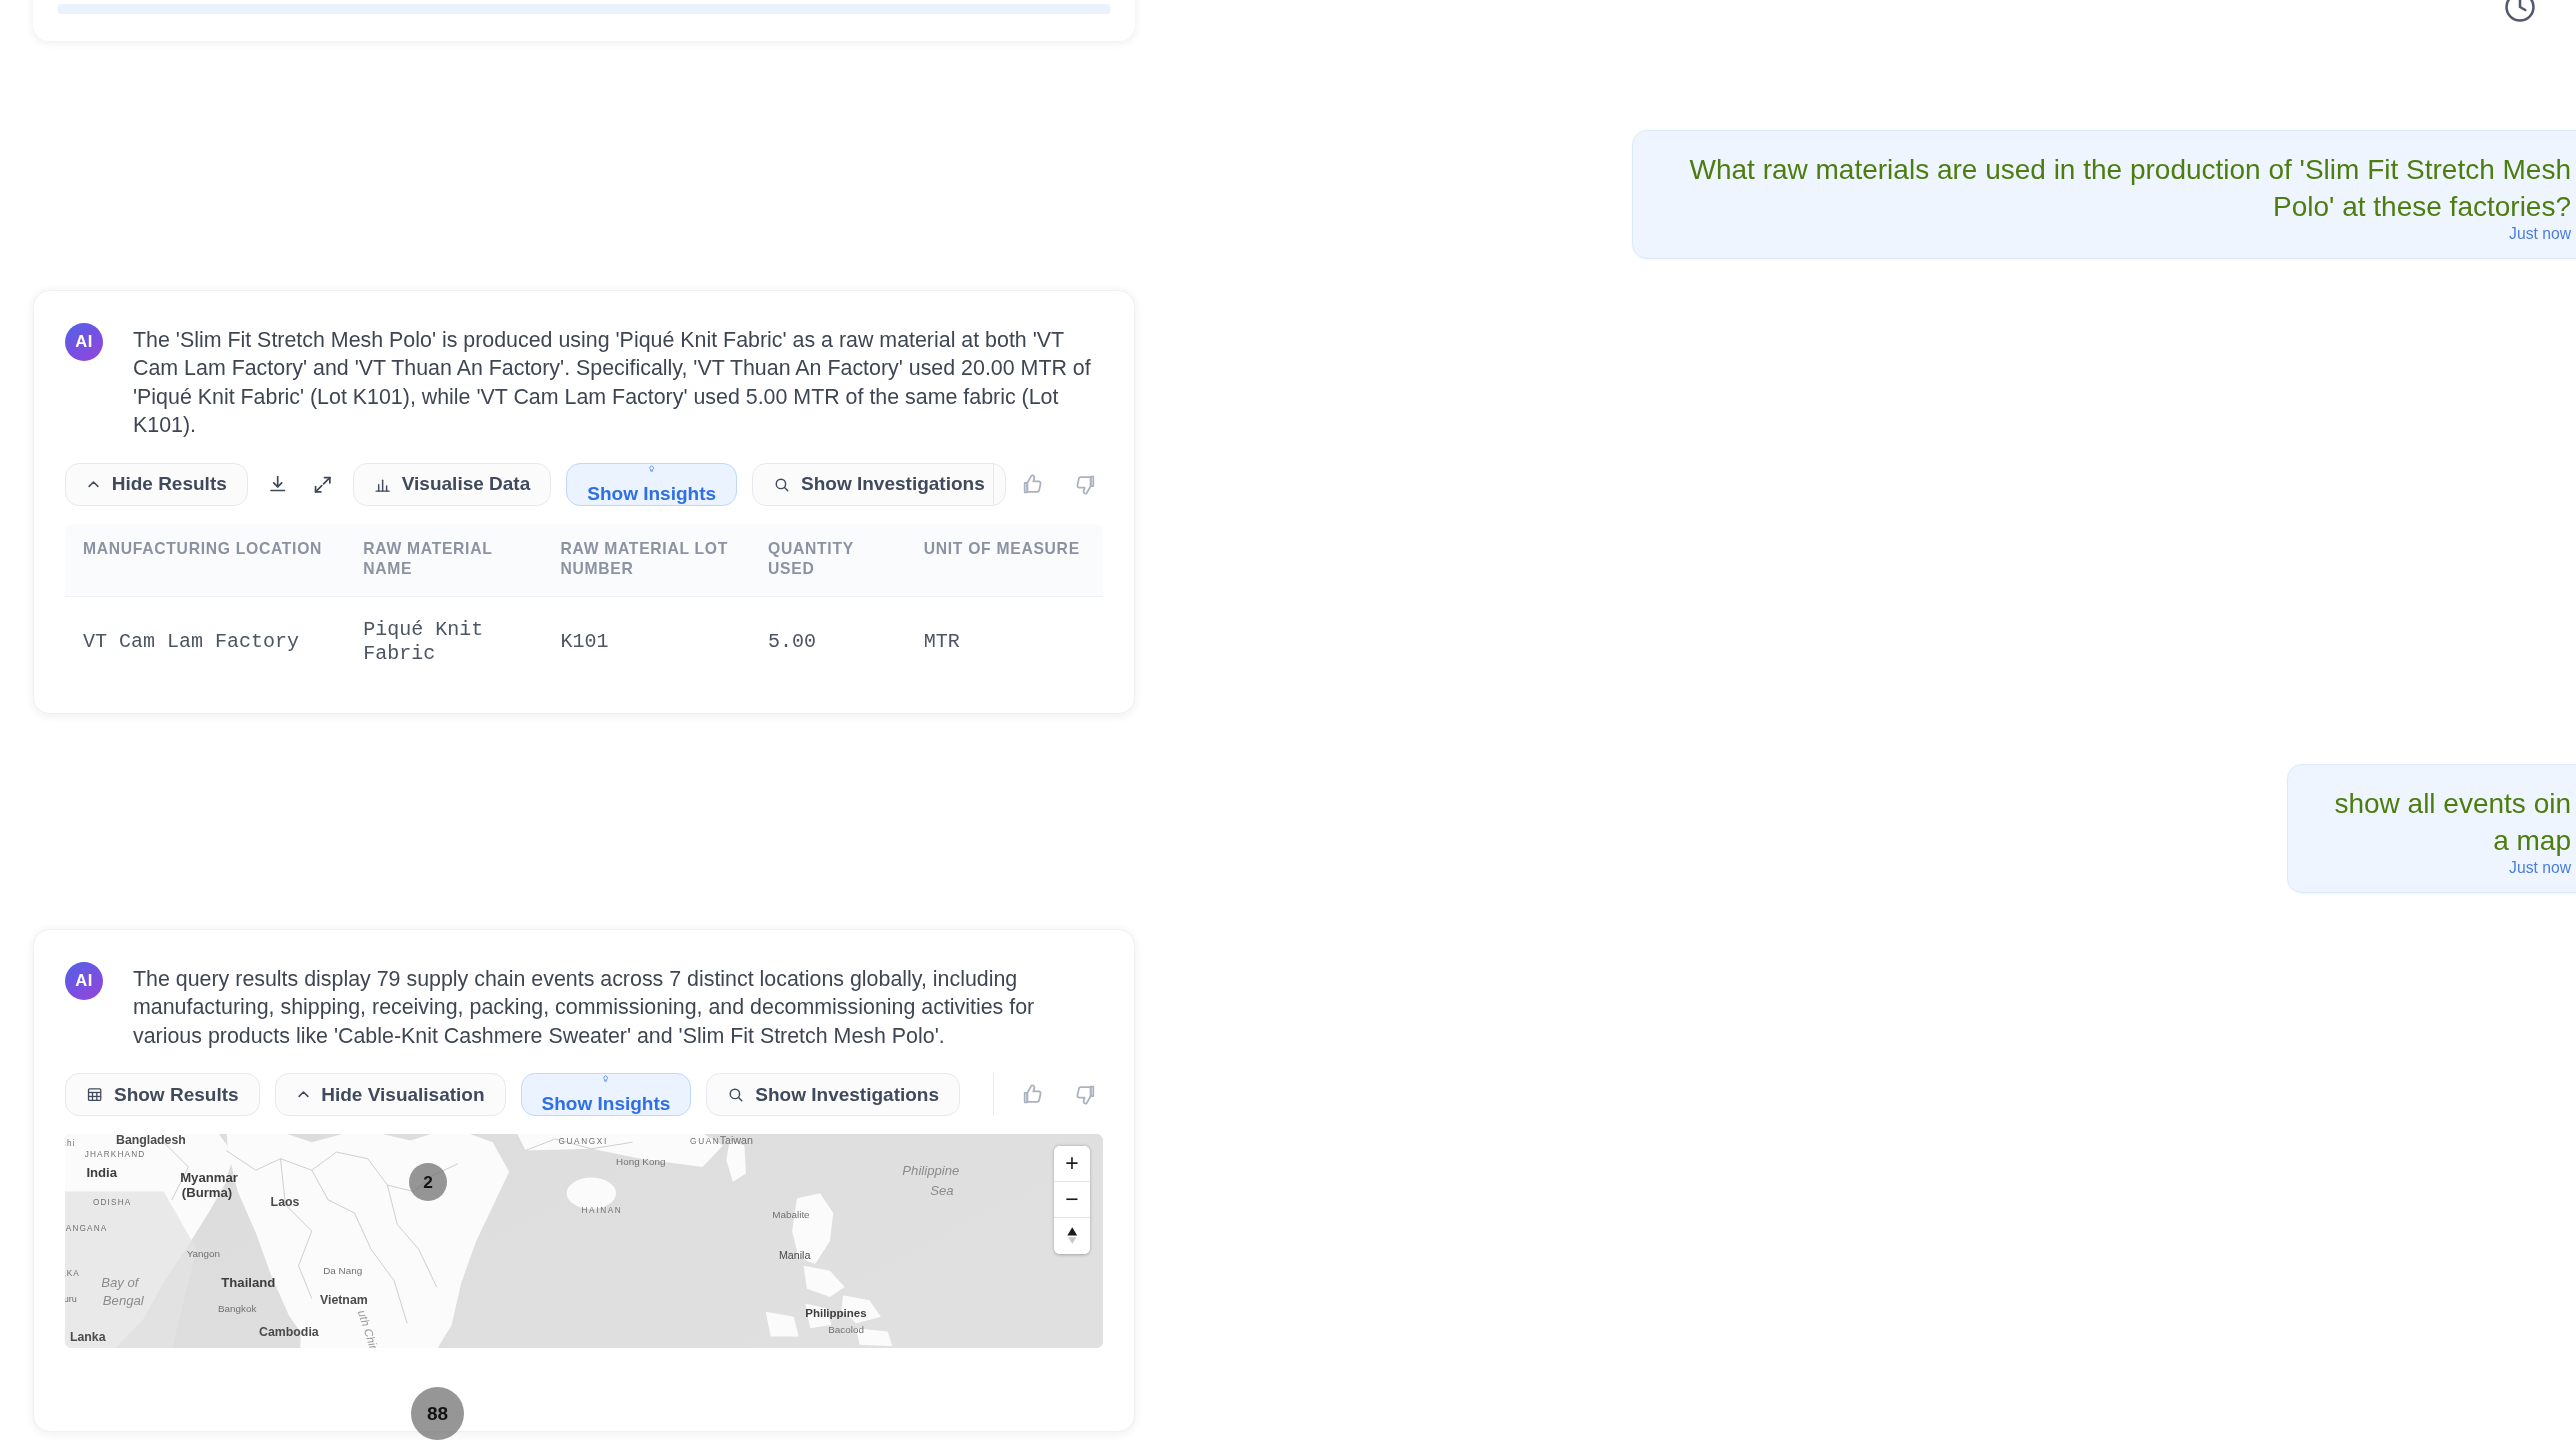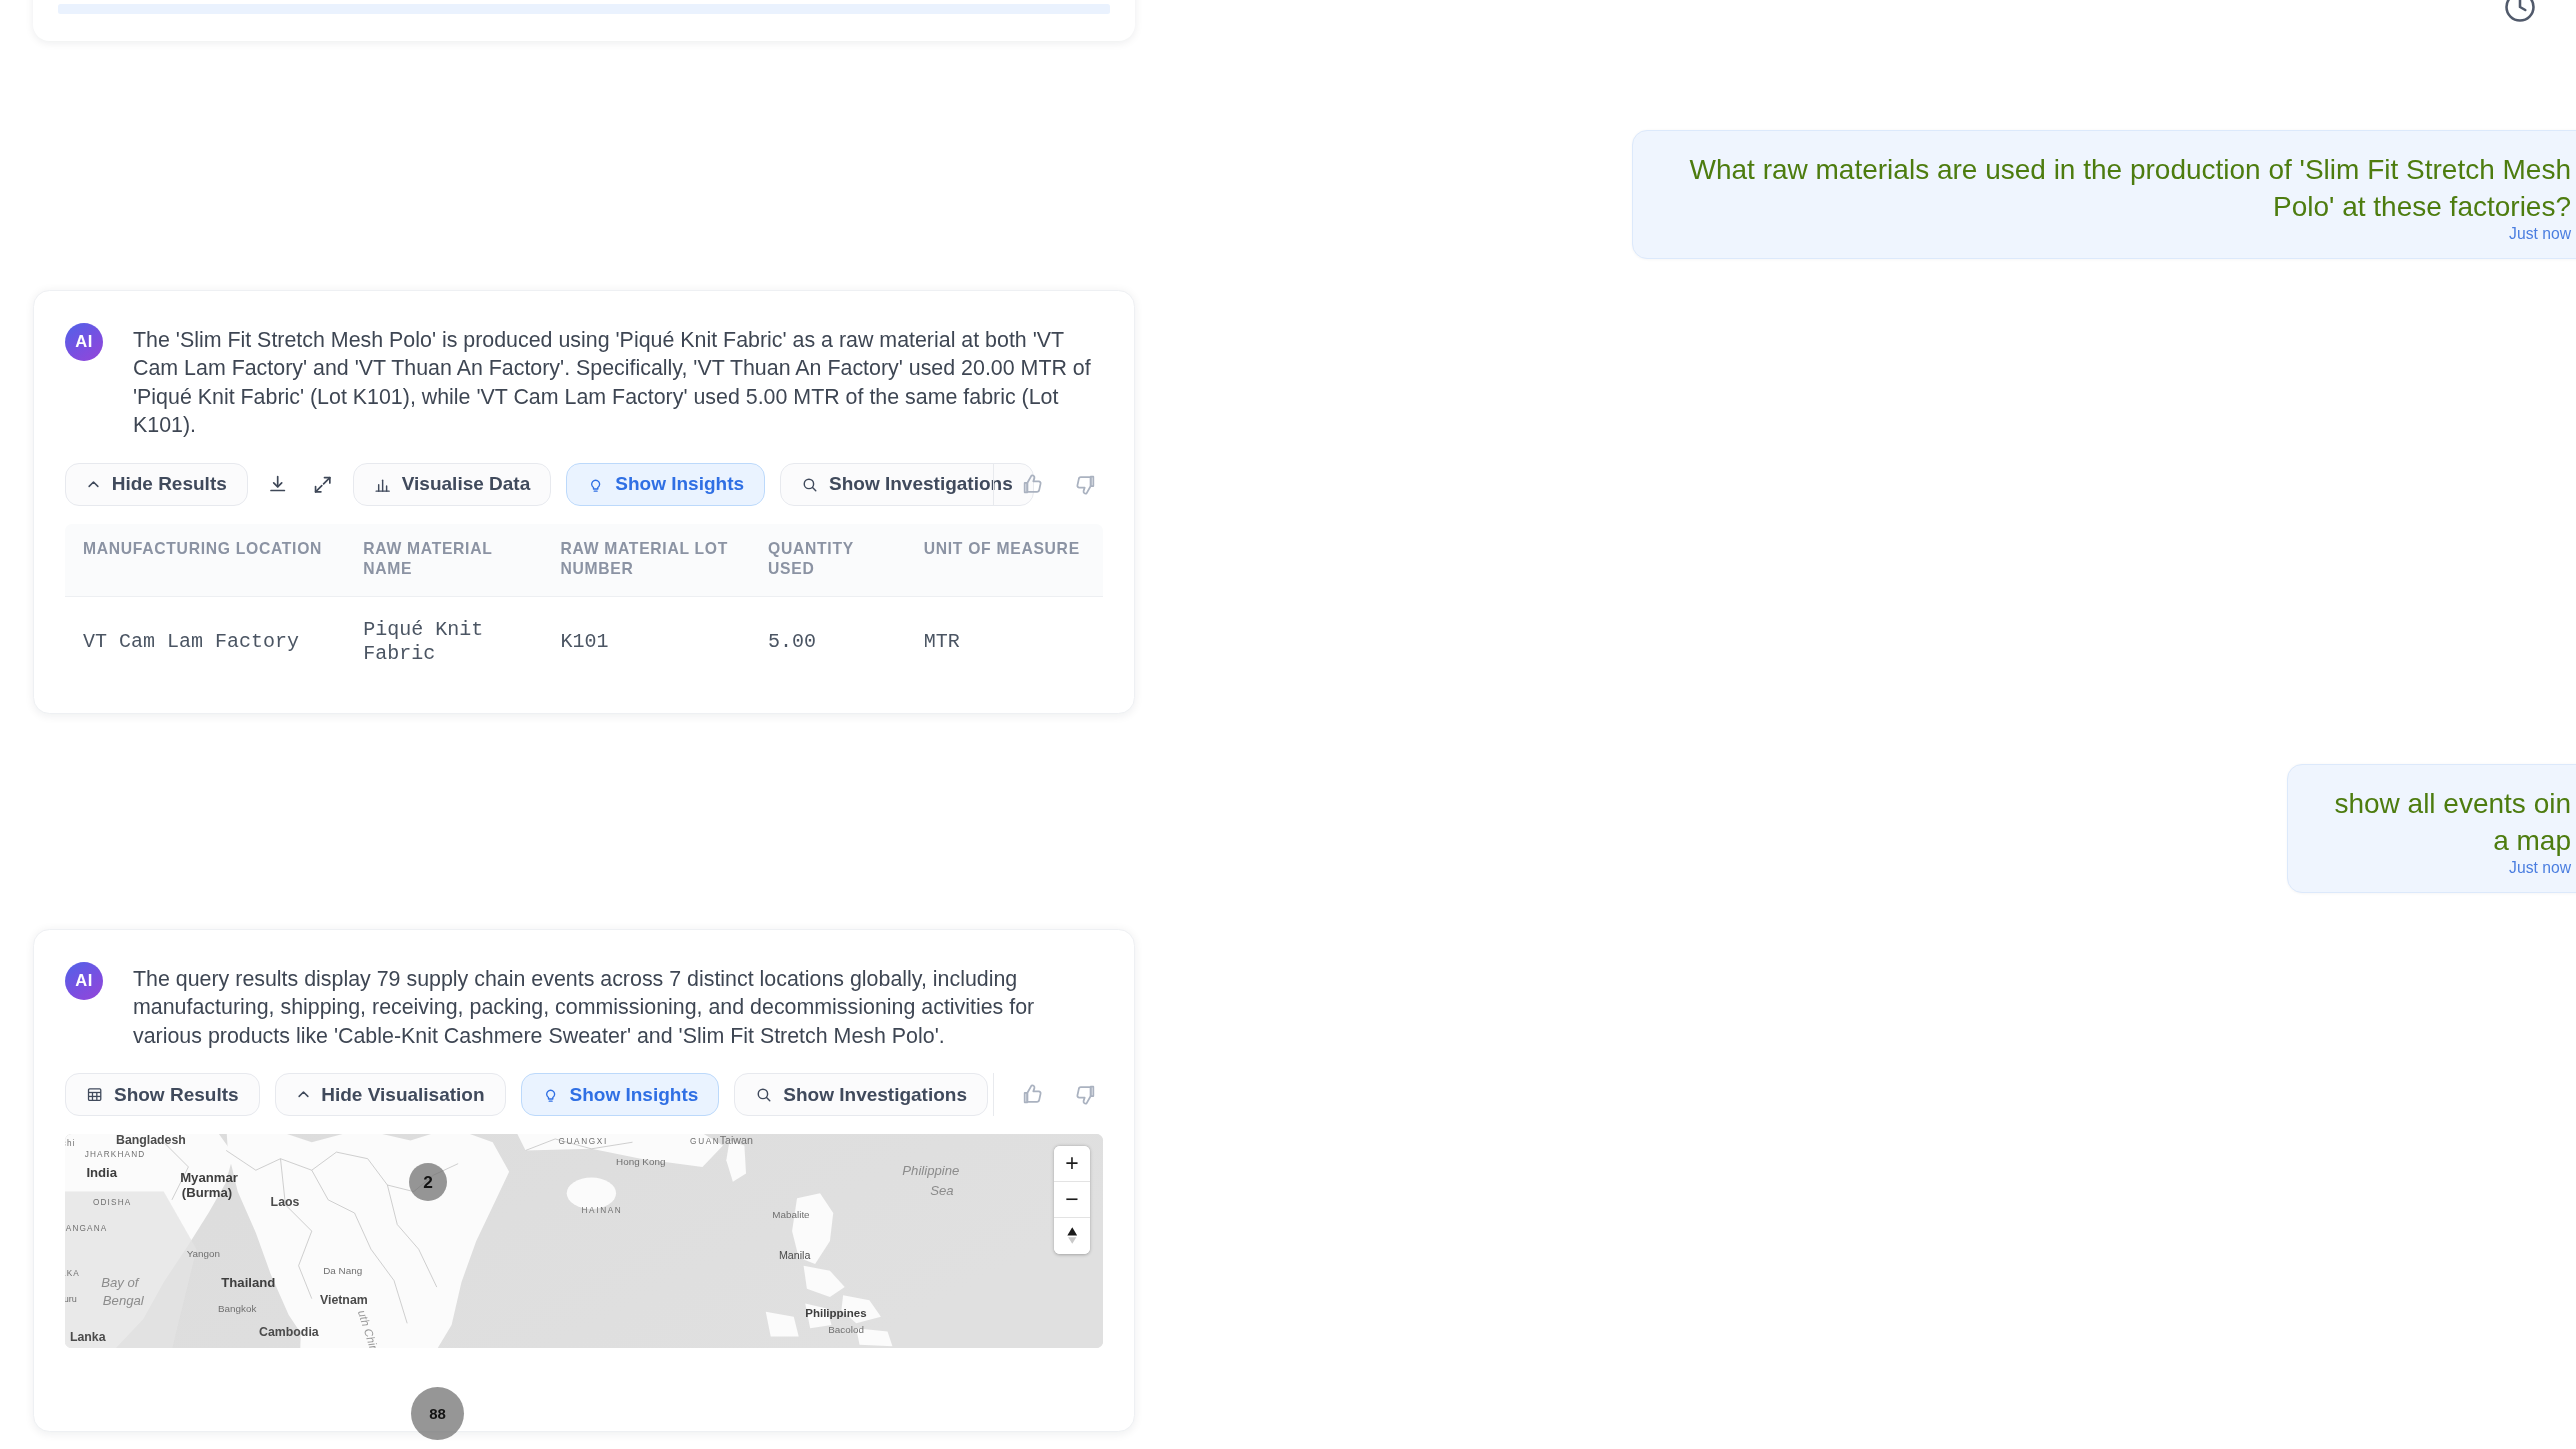--- a/index.html
+++ b/index.html
@@ -59,21 +59,21 @@
   }
   .btn {
     display: inline-flex; align-items: center; gap: 10.7px;
     height: 43px; padding: 0 20px;
     border: 0.8px solid #e7e9ee; border-radius: 14px;
     background: #fbfbfc; color: #404a5c;
     font-size: 19px; font-weight: 600; white-space: nowrap;
     cursor: pointer;
   }
   .btn.primary {
-    background: #eaf3ff; border-color: #bcd9fb; color: #2f6fe4;
+    background: #eaf3ff; border-color: #bcd9fb; color: #2f6fe4; flex-direction: column;
   }
   .btn.primary svg { stroke: #2f6fe4; }
   .icon-btn {
     display: inline-flex; align-items: center; justify-content: center;
     width: 30px; height: 33px; cursor: pointer; background: none; border: none;
   }
   .feedback {
     position: absolute; right: 31px; top: 23px;
     display: flex; align-items: center; gap: 18px;
     height: 43px; padding-left: 21.4px; border-left: 0.8px solid #e8eaee;
@@ -429,18 +429,18 @@
             <polygon points="10,24 15,16 5,16" fill="#c9c9c9"></polygon>
           </svg>
         </button>
       </div>
     </div>
   </div>
 
   <div class="cluster" id="cluster-hanoi" style="width:38px;height:38px;font-size:17.3px;">
     <span>2</span>
   </div>
-  <div class="cluster" id="cluster-hcmc" style="width:53px;height:53px;font-size:15px;">
+  <div class="cluster" id="cluster-hcmc" style="width:53px;height:53px;font-size:19px;">
     <span>88</span>
   </div>
 
 </div>
 
 
 </body></html>

